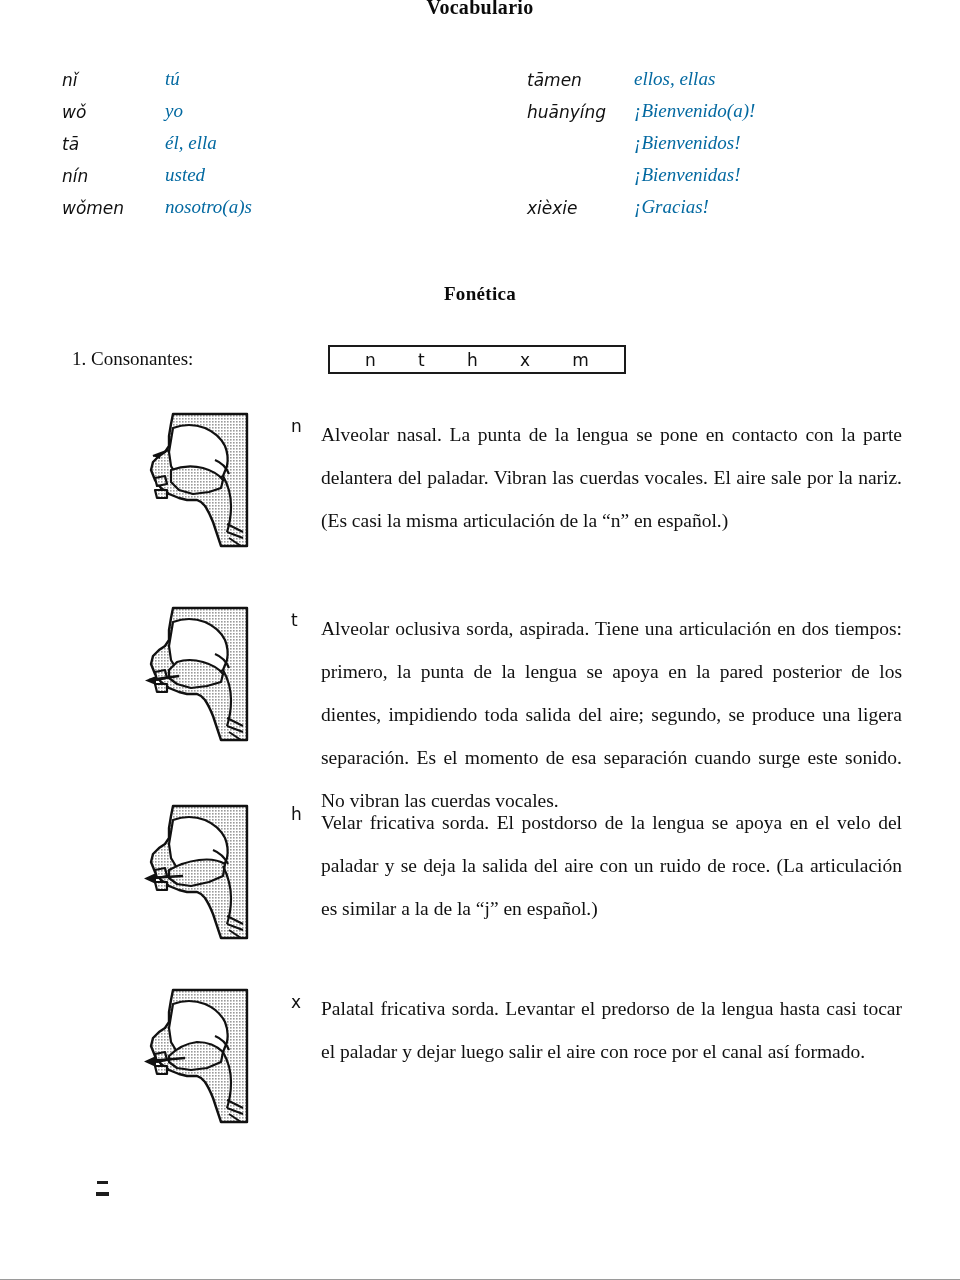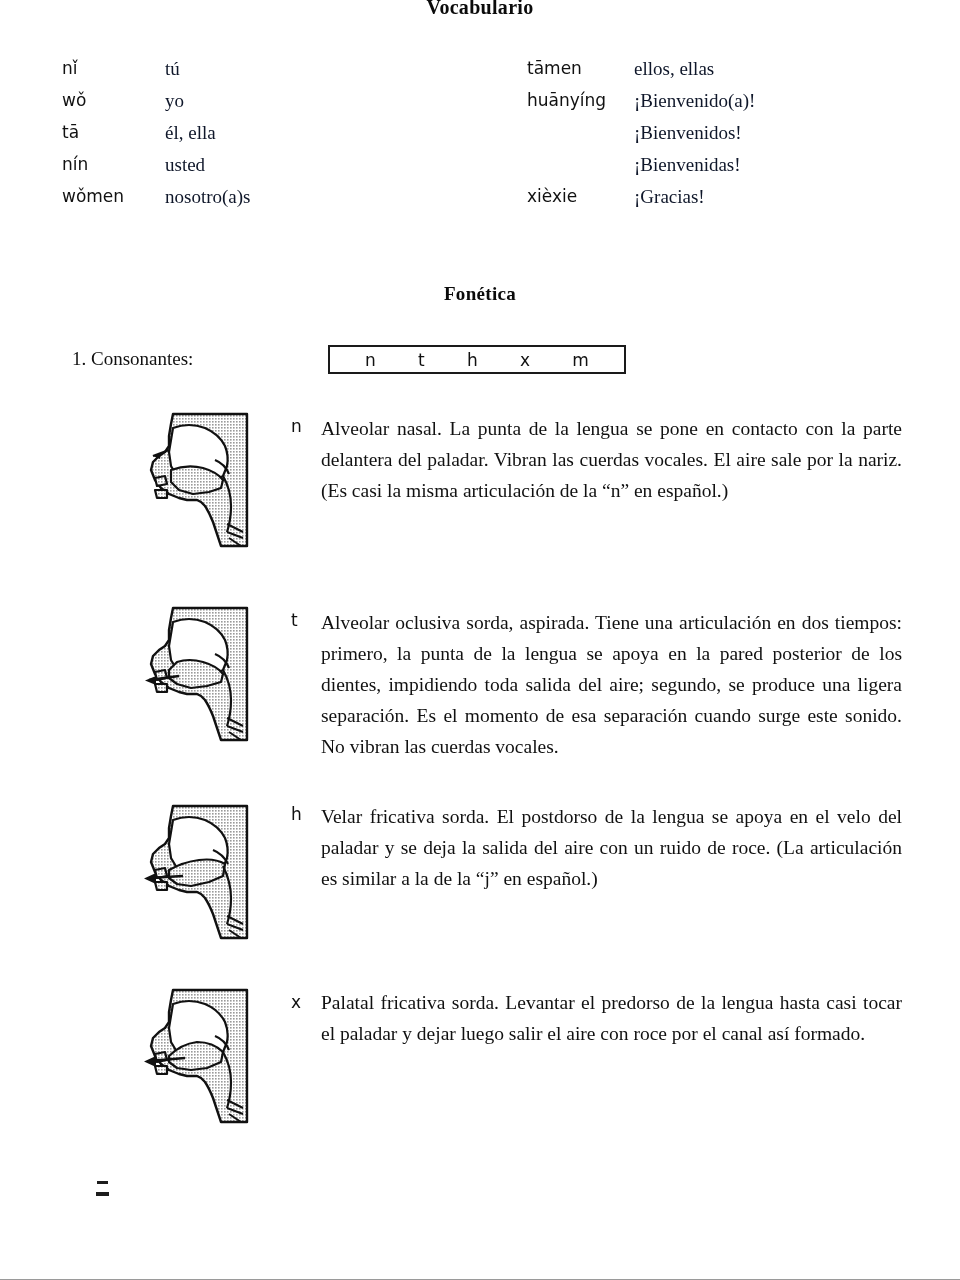--- a/index.html
+++ b/index.html
@@ -44,35 +44,36 @@
   .vocab-col {
     position: absolute;
     display: flex;
     flex-direction: column;
   }
   #vocab-col-left  { left: 62px;  top: 58px; }
   #vocab-col-right { left: 503px; top: 58px; }
 
   .vocab-row {
     display: flex;
-    align-items: flex-start;
+    align-items: flex-end;
     height: 32px;
+    font-style: italic;
   }
   .vocab-pinyin {
     font-family: "DejaVu Sans", sans-serif;
     font-size: 17px;
     color: #111;
     white-space: pre;
   }
   #vocab-col-left  .vocab-pinyin { width: 103px; }
   #vocab-col-right .vocab-pinyin { width: 107px; margin-left: 24px; }
   .vocab-meaning {
     font-family: "Liberation Serif", serif;
     font-size: 19px;
-    color: #0f172a;
+    color: #0369a1;
     white-space: pre;
   }
 
   
   #consonantes-label {
     position: absolute;
     left: 72px;
     top: 348px;
     font-family: "Liberation Serif", serif;
     font-size: 19px;
@@ -115,21 +116,21 @@
     font-size: 17px;
     color: #111;
     width: 22px;
     text-align: left;
   }
   .phoneme-text {
     position: absolute;
     width: 581px;
     font-family: "Liberation Serif", serif;
     font-size: 19.5px;
-    line-height: 31px;
+    line-height: 43px;
     text-align: justify;
     text-align-last: left;
     color: #111;
     hyphens: none;
   }
 
   
   #entry-n { left: 143px; top: 406px; }
   #entry-t { left: 143px; top: 600px; }
   #entry-h { left: 143px; top: 798px; }

